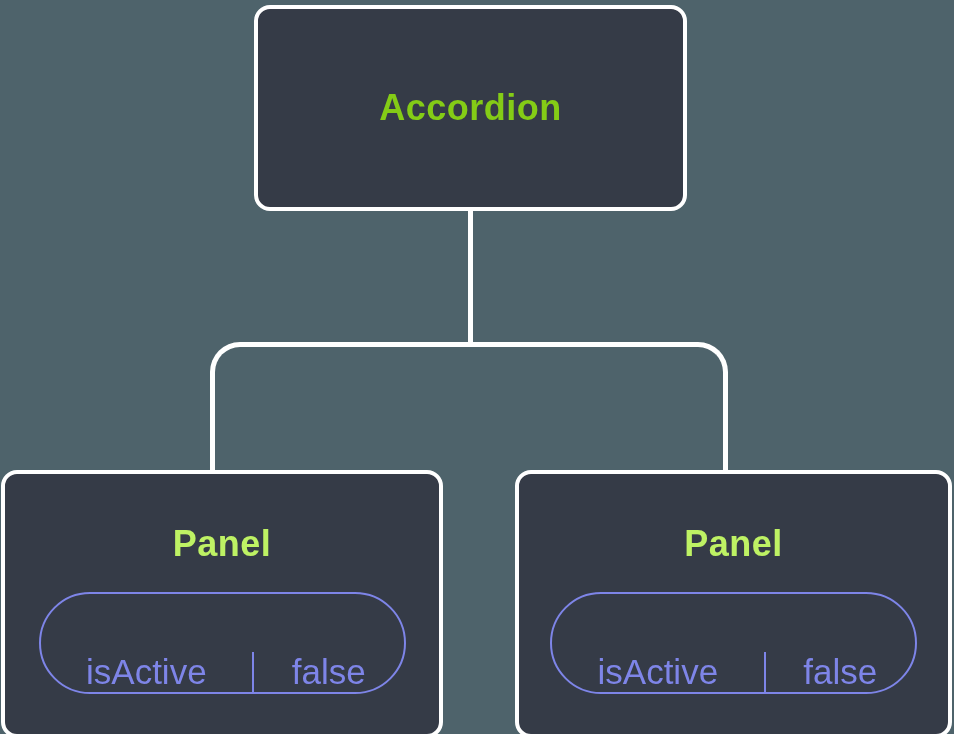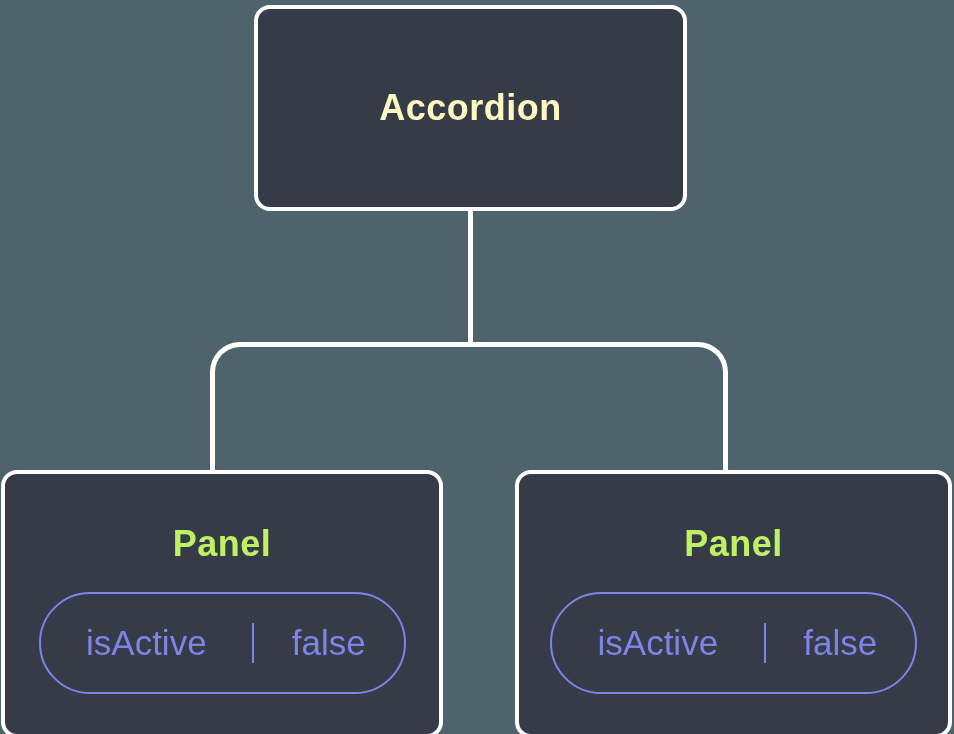--- a/index.html
+++ b/index.html
@@ -25,21 +25,21 @@
   .node-root {
     left: 254px;
     top: 5px;
     width: 433px;
     height: 206px;
     display: flex;
     align-items: center;
     justify-content: center;
   }
   .node-root .node-title {
-    color: #fef9c3;
+    color: #84cc16;
     font-size: 36px;
     font-weight: 600;
     letter-spacing: 0.5px;
   }
   .node-panel {
     top: 470px;
     width: 442px;
     height: 268px;
     display: flex;
     flex-direction: column;
@@ -57,21 +57,21 @@
   }
   
   .state-pill {
     margin-top: 28px;
     box-sizing: border-box;
     width: 367px;
     height: 102px;
     border: 2.5px solid #7E85E8;
     border-radius: 51px;
     display: flex;
-    align-items: center;
+    align-items: flex-end;
     overflow: hidden;
   }
   .state-cell {
     display: flex;
     align-items: center;
     justify-content: center;
     color: #7E85E8;
     font-size: 35px;
     font-weight: 400;
   }

